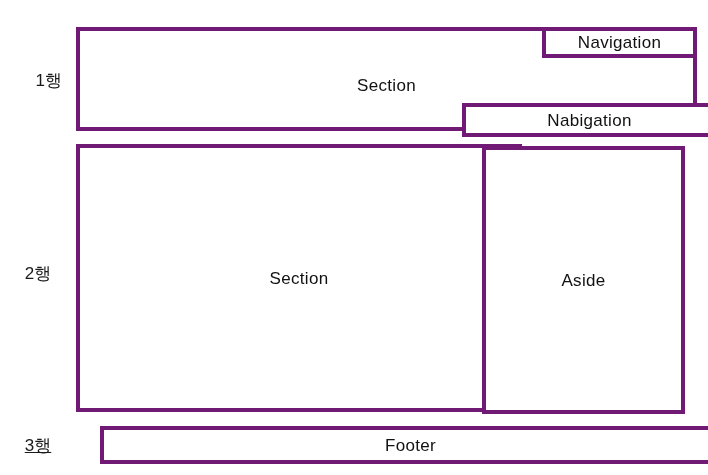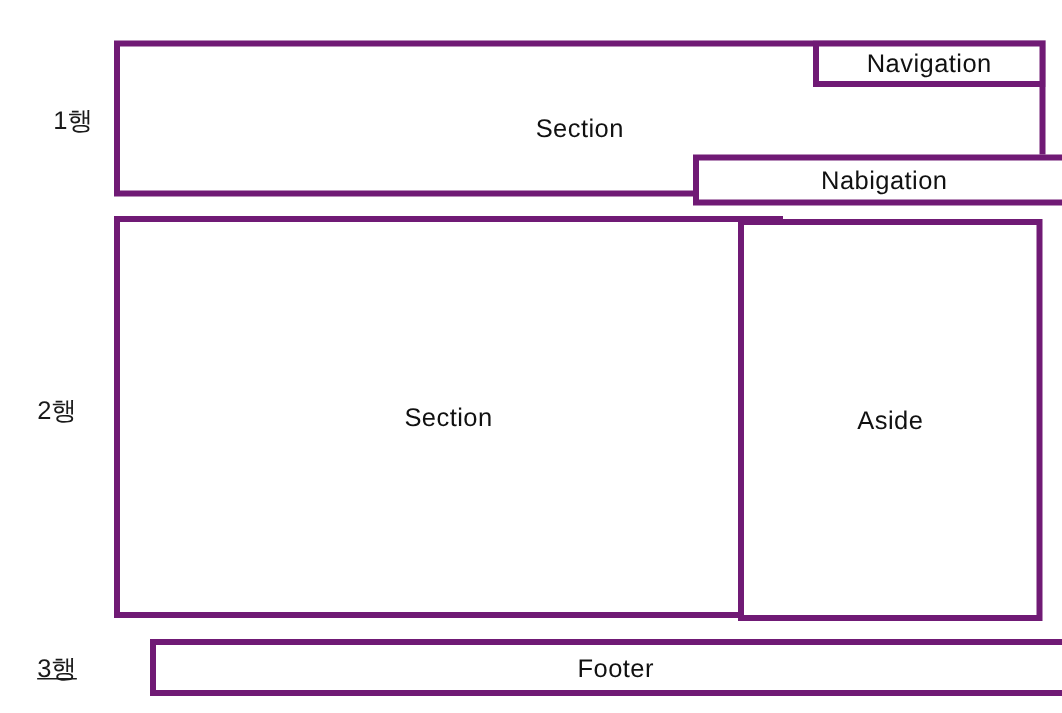--- a/index.html
+++ b/index.html
@@ -76,21 +76,21 @@
     width: 255px; height: 34px;
     z-index: 3;
   }
 
   #section-box {
     left: 76px;  top: 144px;
     width: 446px; height: 268px;
   }
 
   #aside-box {
-    left: 492px; top: 146px;
+    left: 482px; top: 146px;
     width: 203px; height: 268px;
   }
 
   #footer-box {
     left: 76px;  top: 426px;
     width: 621px; height: 38px; margin-left: 24px;
   }
 </style>
 </head>
 <body>

